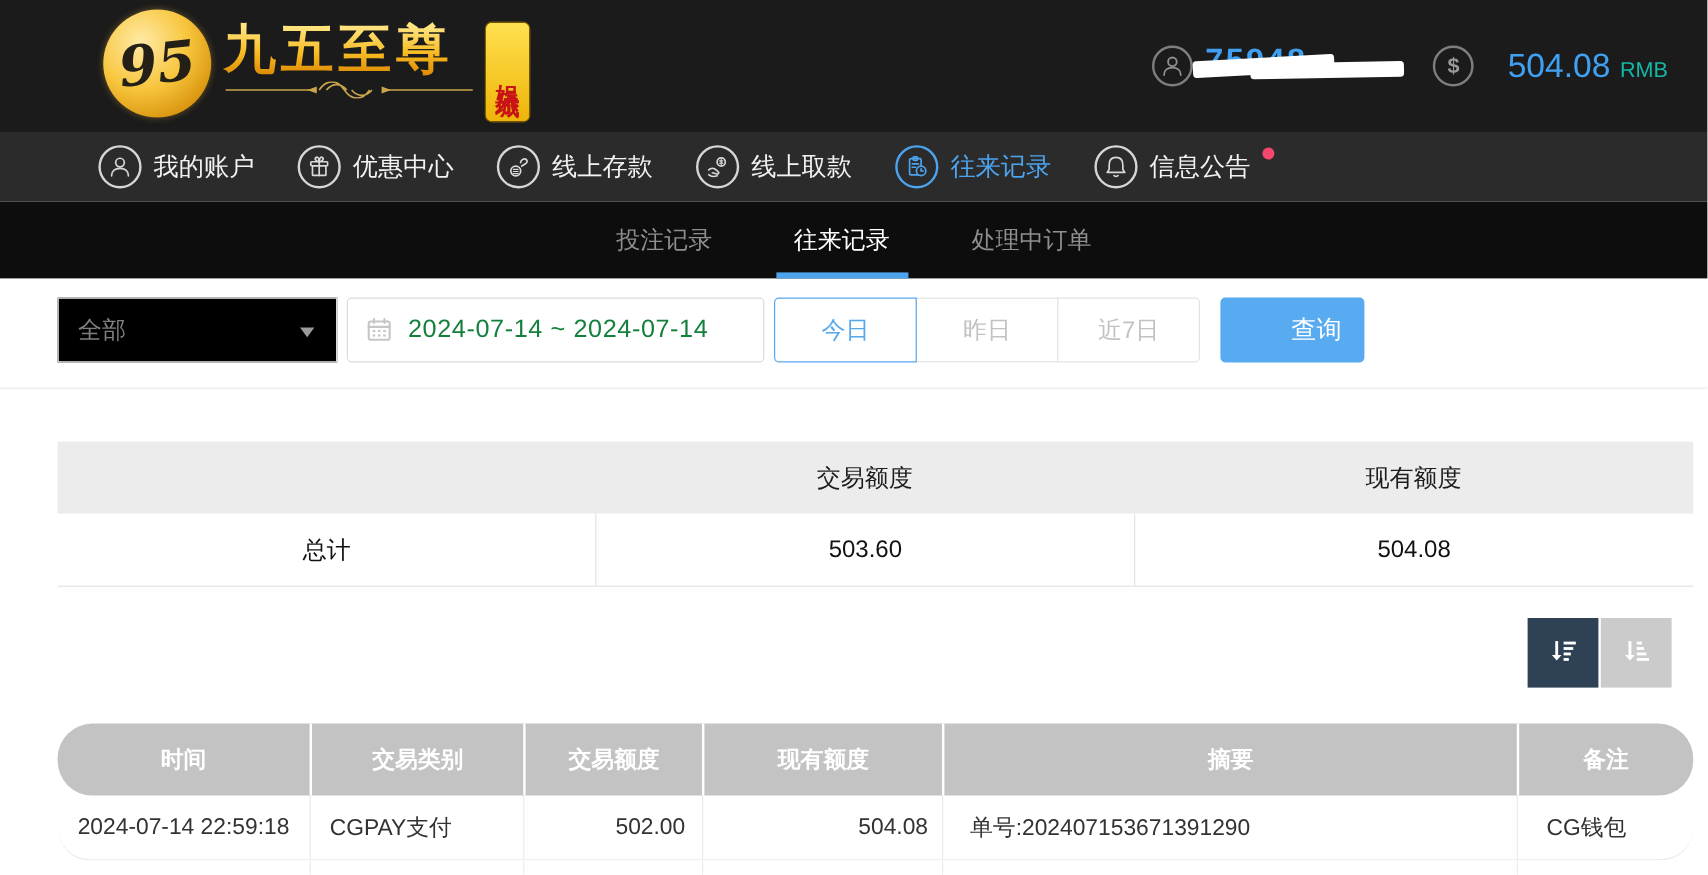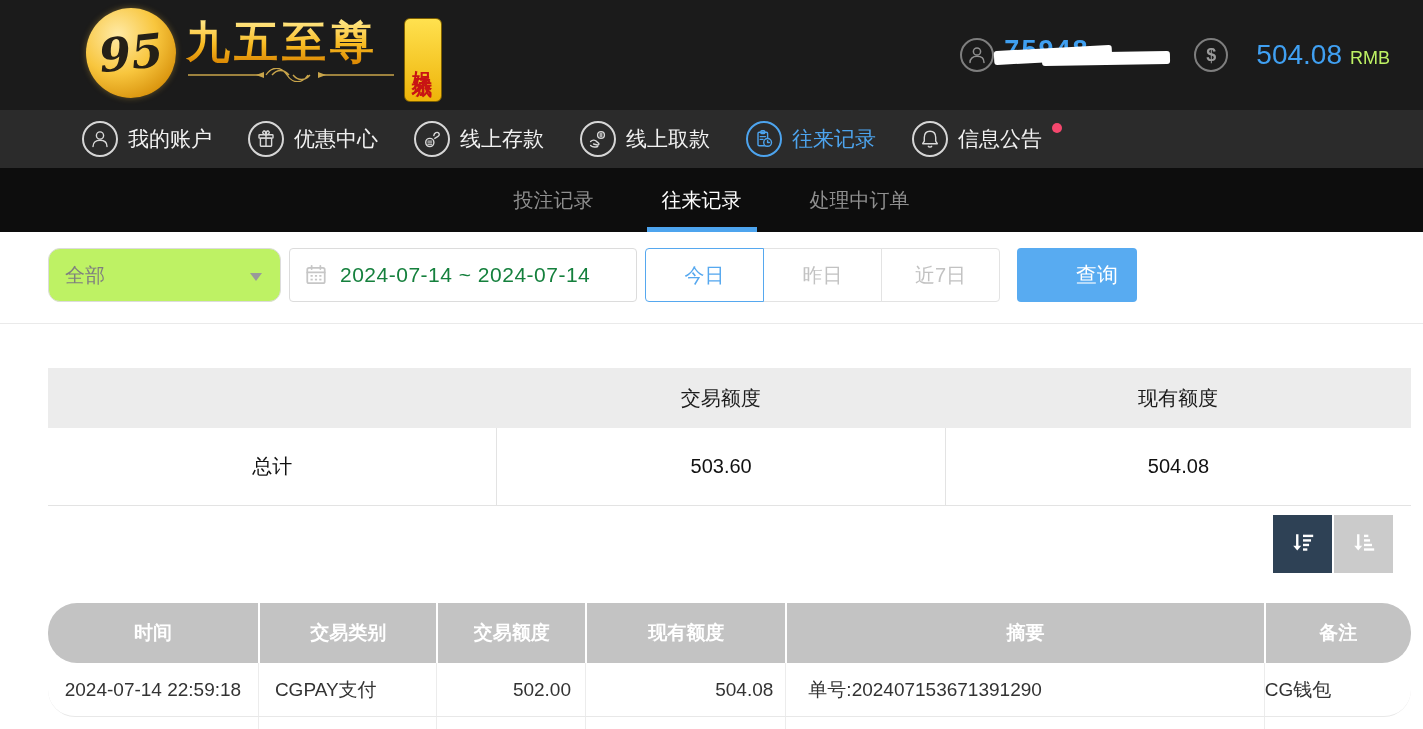--- a/index.html
+++ b/index.html
@@ -34,21 +34,21 @@
   .round-icon svg { stroke:#8f8f8f; fill:none; stroke-width:1.5;
                     stroke-linecap:round; stroke-linejoin:round; }
   .dollar-glyph { color:#9a9a9a; font-size:18px; font-weight:bold; }
   .username { position:relative; margin-left:10px; width:160px; height:40px; }
   .uname-text { color:#3f9ff0; font-size:27px; font-weight:bold; letter-spacing:2px; }
   .redact { position:absolute; background:#fff; border-radius:3px; }
   .r1 { left:-10px; top:13px; width:118px; height:14px; transform:rotate(-3deg); }
   .r2 { left:38px; top:17px; width:128px; height:13px; transform:rotate(-1deg); }
   .balance-wrap { display:flex; align-items:baseline; margin-left:14px; }
   .balance-num { color:#40a0f2; font-size:28px; margin-left:14px; }
-  .balance-cur { color:#bef264; font-size:18px; margin-left:8px;text-align:right; }
+  .balance-cur { color:#14b8a6; font-size:18px; margin-left:8px;text-align:right; }
   .gap30 { width:30px; }
 
   
   .mainnav { height:58px; background:#2b2b2b; display:flex; align-items:center;
              padding-left:82px; gap:36px; }
   .nav-item { position:relative; display:flex; align-items:center; gap:10px; cursor:pointer; }
   .nav-icon { width:36px; height:36px; border:2px solid #d6d6d6; border-radius:50%;
               display:flex; align-items:center; justify-content:center; flex:0 0 auto; }
   .nav-icon svg { stroke:#d9d9d9; fill:none; stroke-width:1.4;
                   stroke-linecap:round; stroke-linejoin:round; }
@@ -63,21 +63,21 @@
   .subnav { height:64px; background:#0d0d0d; display:flex; justify-content:center; gap:44px; }
   .tab { position:relative; display:flex; align-items:center; padding:0 12px;
          color:#8f8f8f; font-size:20px; cursor:pointer; }
   .tab.active { color:#ffffff; }
   .tab.active::after { content:""; position:absolute; left:-3px; right:-3px; bottom:0;
                        height:5px; background:#4da4ee; }
 
   
   .filters { position:absolute; top:248px; left:48px; width:1363px; height:54px; }
   .type-select { position:absolute; left:0; top:0; width:233px; height:54px;
-                 border:1px solid #dcdcdc; border-radius:12px; background:#bef264;
+                 border:1px solid #dcdcdc; border-radius:0; background:#000000;
                  display:flex; align-items:center; cursor:pointer; }
   .type-select .val { margin-left:16px; font-size:20px; color:#7f7f7f; }
   .caret { position:absolute; right:18px; top:24px; width:0; height:0;
            border-left:6px solid transparent; border-right:6px solid transparent;
            border-top:8px solid #9a9a9a; }
   .date-input { position:absolute; left:241px; top:0; width:348px; height:54px;
                 border:1px solid #dcdcdc; border-radius:4px; background:#fff;
                 display:flex; align-items:center; cursor:pointer; }
   .date-input svg { margin-left:14px; stroke:#c6c6c6; fill:none; stroke-width:1.6;
                     stroke-linecap:round; }
@@ -93,21 +93,21 @@
                 background:#58abf1; border:none; border-radius:4px; color:#fff;
                 font-size:21px; cursor:pointer; font-family:inherit;padding-left:40px; }
 
   .divider { position:absolute; top:323px; left:0; width:1423px; height:1px; background:#eaeaea; }
 
   
   .summary { position:absolute; top:368px; left:48px; width:1363px; }
   .s-head, .s-row { display:grid; grid-template-columns:32.9% 32.9% 34.2%; }
   .s-head { height:60px; background:#ececec; align-items:center; }
   .s-head .th { text-align:center; font-size:20px; color:#1c1c1c; }
-  .s-row { height:78px; border-bottom:1px solid #e3e3e3;text-align:right; }
+  .s-row { height:61px; border-bottom:1px solid #e3e3e3;text-align:right; }
   .s-row .td { display:flex; align-items:center; justify-content:center;
                font-size:20px; color:#111; border-left:1px solid #e3e3e3; }
   .s-row .td:first-child { border-left:none; }
 
   
   .sorts { position:absolute; top:515px; left:1273px; display:flex; gap:2px; }
   .sort-btn { width:59px; height:58px; display:flex; align-items:center;
               justify-content:center; cursor:pointer; }
   .sort-desc { background:#2e4155; }
   .sort-asc { background:#cbcbcb; }
@@ -120,21 +120,21 @@
   .r-head .th { display:flex; align-items:center; justify-content:center;
                 color:#fff; font-weight:bold; font-size:19px;
                 border-left:2px solid #fff; }
   .r-head .th:first-child { border-left:none; }
   .r-row { height:54px; border-bottom:1px solid #e8e8e8; font-size:19px; color:#333; }
   .r-row .td { display:flex; align-items:center; border-left:1px solid #ececec; }
   .r-row .td:first-child { border-left:none;text-align:right; }
   .a-c { justify-content:center; }
   .a-l16 { justify-content:flex-start; padding-left:16px; }
   .a-l22 { justify-content:flex-start; padding-left:22px; }
-  .a-l24 { justify-content:flex-start; }
+  .a-l24 { justify-content:flex-start; padding-left:24px; }
   .a-r14 { justify-content:flex-end; padding-right:14px; }
   .a-r12 { justify-content:flex-end; padding-right:12px; }
 </style>
 </head>
 <body>
 
 <header class="topbar">
   <div class="logo">
     <div class="emblem">
       <span class="emblem-num">95</span>

